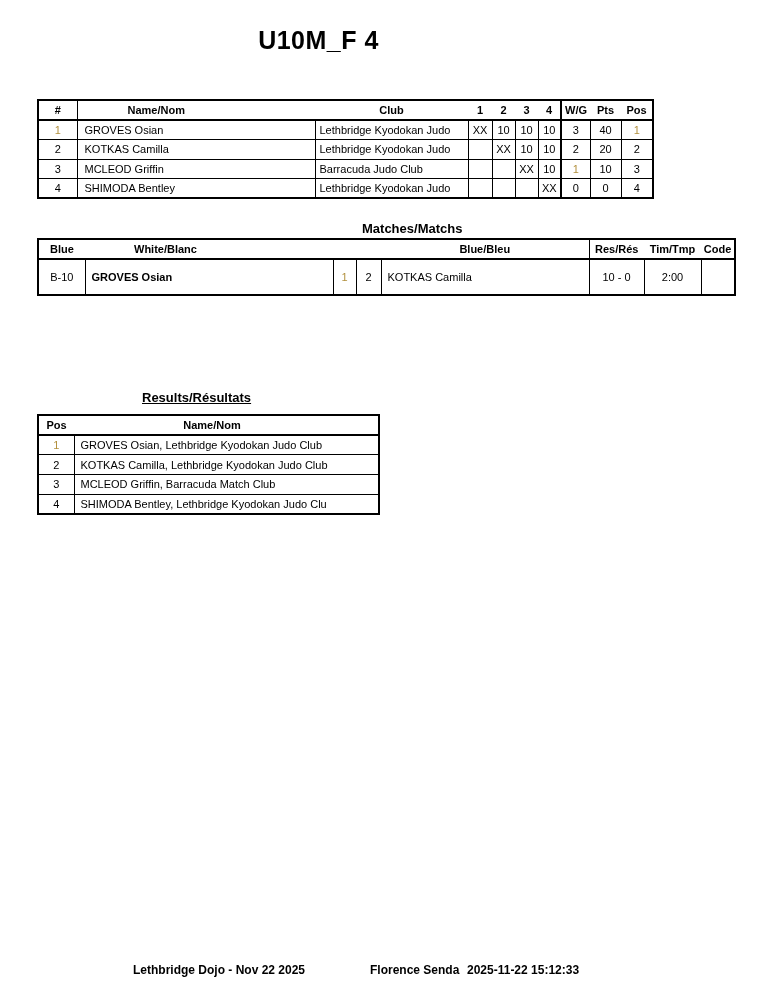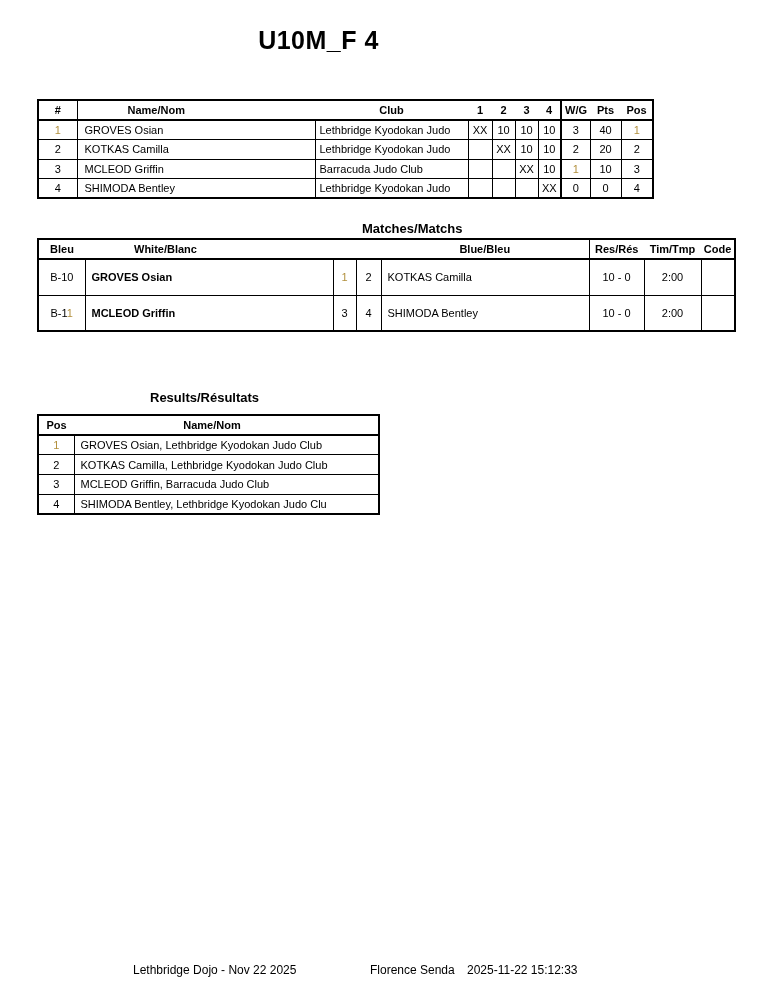--- a/index.html
+++ b/index.html
@@ -8,21 +8,21 @@
     background:#ffffff; overflow:hidden;
     font-family:"Liberation Sans","DejaVu Sans",sans-serif; color:#000;
   }
   .title {
     position:absolute; left:0; top:27px; width:637px; text-align:center;
     font-size:25px; font-weight:bold; line-height:26px; letter-spacing:0.5px;
   }
   .heading { position:absolute; font-size:13px; font-weight:bold; line-height:15px; }
   .h-comp  { left:205px; top:70px;margin-top:44px; }
   .h-match { left:362px; top:221px; }
-  .h-res   { left:150px; top:390px; }
+  .h-res   { left:142px; top:390px;text-decoration:underline; }
 
   table.tbl {
     position:absolute; border-collapse:collapse; table-layout:fixed;
     background:#fff; border:2px solid #000;
   }
   .tbl td, .tbl th {
     border:1px solid #000; padding:0; font-size:11px; line-height:12px;
     text-align:center; vertical-align:middle; overflow:hidden; white-space:nowrap;
   }
   .tbl th { font-weight:bold; border-left:none; border-right:none; }
@@ -37,21 +37,21 @@
   .pl4  { padding-left:4px !important; }
   .pl50 { padding-left:50px !important; }
   .pl49 { padding-left:49px !important; }
   .pr28 { padding-right:28px !important; }
   th.hbr { border-right:1px solid #000; }
   th.hbl { border-left:1px solid #000; }
   th.wgh, td.wg { border-left:2px solid #000; }
   td.b { font-weight:bold; }
   .one { color:var(--one,#b2903d); }
 
-  .footer-item { position:absolute; top:964px; font-size:12px; font-weight:normal; line-height:13px;padding-left:40px; }
+  .footer-item { position:absolute; top:964px; font-size:12px; font-weight:bold; line-height:13px;padding-left:40px; }
   .f-venue { left:93px; }
   .f-official { left:330px; }
   .f-time { left:427px; }
 </style>
 </head>
 <body>
 
 <div class="page">
 
   <div class="title">U10M_F 4</div>
@@ -143,45 +143,35 @@
         <col style="width:248px">
         <col style="width:23px">
         <col style="width:25px">
       <col style="width:208px">
         <col style="width:55px">
         <col style="width:57px">
         <col style="width:34px">
     </colgroup>
     <tbody>
         <tr class="hrow">
-      <th>Bleu</th>
+      <th>Blue</th>
       <th class="alignl pl49">White/Blanc</th>
       <th></th>
       <th></th>
       <th>Blue/Bleu</th>
       <th class="hbl">Res/Rés</th>
       <th>Tim/Tmp</th>
       <th>Code</th>
     </tr>
     <tr class="mrow">
       <td>B-10</td>
       <td class="alignl pl6 b">GROVES Osian</td>
       <td><span class="one">1</span></td>
       <td>2</td>
       <td class="alignl pl6">KOTKAS Camilla</td>
-      <td>10 - 0</td>
-      <td>2:00</td>
-      <td></td>
-    </tr>
-    <tr class="mrow">
-      <td>B-1<span class="one">1</span></td>
-      <td class="alignl pl6 b">MCLEOD Griffin</td>
-      <td>3</td>
-      <td>4</td>
-      <td class="alignl pl6">SHIMODA Bentley</td>
       <td>10 - 0</td>
       <td>2:00</td>
       <td></td>
     </tr>
   </tbody>
     </table>
 
   <div class="heading h-res">Results/Résultats</div>
 
   <table class="tbl" style="left:37px; top:414px; width:341px;">
@@ -197,21 +187,21 @@
     <tr class="rrow">
       <td><span class="one">1</span></td>
       <td class="alignl pl6">GROVES Osian, Lethbridge Kyodokan Judo Club</td>
     </tr>
     <tr class="rrow">
       <td>2</td>
       <td class="alignl pl6">KOTKAS Camilla, Lethbridge Kyodokan Judo Club</td>
     </tr>
     <tr class="rrow">
       <td>3</td>
-      <td class="alignl pl6">MCLEOD Griffin, Barracuda Judo Club</td>
+      <td class="alignl pl6">MCLEOD Griffin, Barracuda Match Club</td>
     </tr>
     <tr class="rrow">
       <td>4</td>
       <td class="alignl pl6">SHIMODA Bentley, Lethbridge Kyodokan Judo Clu</td>
     </tr>
   </tbody>
     </table>
 
   <div class="footer-item f-venue">Lethbridge Dojo - Nov 22 2025</div>
   <div class="footer-item f-official">Florence Senda</div>

